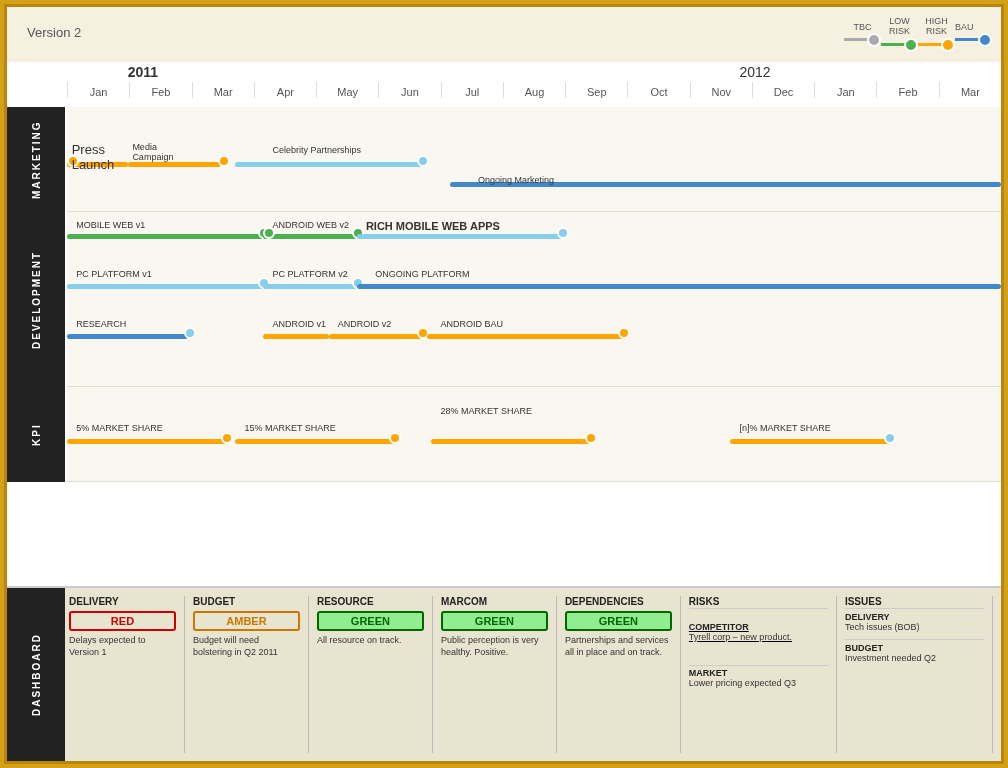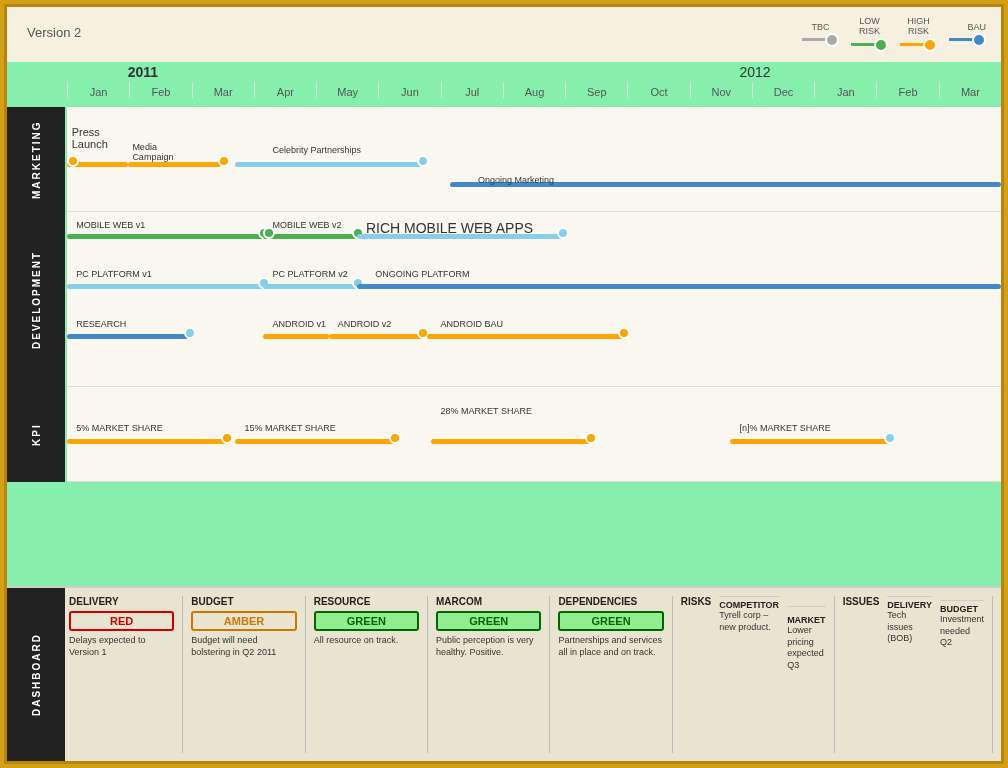--- a/index.html
+++ b/index.html
@@ -38,31 +38,30 @@
       left: 50%;
       transform: translateX(-50%);
       top: 8px;
       font-size: 28px;
       font-family: 'Times New Roman', serif;
       color: #333;
       white-space: nowrap;
     }
     .legend-area {
       position: absolute;
-      right: 15px;
+      right: 9px;
       top: 10px;
       display: flex;
       align-items: center;
-      gap: 12px;
     }
     .content-area {
       position: absolute;
       top: 55px;
       left: 0; right: 0; bottom: 0;
-      background: #86efac;
+      background: #ffffff;
     }
     
     .timeline-header {
       position: absolute;
       top: 0; left: 60px; right: 0;
       height: 45px;
     }
     .month-cell {
       flex: 1;
       text-align: center;
@@ -156,22 +155,22 @@
       line-height: 1.3;
     }
     .dash-divider {
       width: 1px;
       background: #bbb;
       align-self: stretch;
     }
     .risks-col {
       flex: 1.3;
       display: flex;
-      flex-direction: row;
-      gap: 8px;
+      flex-direction: column;
+      gap: 1px;
     }
     .risk-item-title {
       font-size: 9px;
       font-weight: bold;
       color: #222;
       text-transform: uppercase;
     }
     .on-radar-item {
       font-size: 9px;
       font-weight: bold;
@@ -205,21 +204,21 @@
       </div>
 
       <div style="display:flex;flex-direction:column;align-items:center;gap:1px;">
         <span style="font-size:9px;color:#555;text-align:center;line-height:1.1;">HIGH<br>RISK</span>
         <div style="display:flex;align-items:center;">
           <div style="height:3px;width:25px;background:#ffa500;"></div>
           <div style="width:14px;height:14px;border-radius:50%;background:#ffa500;border:2px solid #fff;margin-left:-2px;"></div>
         </div>
       </div>
 
-      <div style="display:flex;flex-direction:column;align-items:flex-end;gap:1px;">
+      <div style="display:flex;flex-direction:column;align-items:flex-start;gap:1px;">
         <span style="font-size:9px;color:#555;">BAU</span>
         <div style="display:flex;align-items:center;">
           <div style="height:3px;width:25px;background:#4488cc;"></div>
           <div style="width:14px;height:14px;border-radius:50%;background:#4488cc;border:2px solid #fff;margin-left:-2px;"></div>
         </div>
       </div>
     </div>
   </div>
 
   <div class="content-area">
@@ -248,21 +247,21 @@
         <div class="month-cell">Feb</div>
         <div class="month-cell">Mar</div>
       </div>
     </div>
 
     <div class="row-label" style="top:45px;height:105px;">MARKETING</div>
     <div class="swimlane" style="top:45px;height:105px;position:absolute;">
 
       <div style="position:absolute;top:55px;left:0%;width:6.5%;height:5px;background:#ffa500;border-radius:3px;"></div>
       <div style="position:absolute;top:48px;left:0%;width:12px;height:12px;border-radius:50%;background:#ffa500;border:2px solid #fff;"></div>
-      <div style="position:absolute;top:19px;left:0.5%;font-size:11px;color:#333;white-space:nowrap;">Press<br>Launch</div>
+      <div style="position:absolute;top:35px;left:0.5%;font-size:13px;color:#333;white-space:nowrap;">Press<br>Launch</div>
 
       <div style="position:absolute;top:55px;left:6.5%;width:10%;height:5px;background:#ffa500;border-radius:3px;"></div>
       <div style="position:absolute;top:48px;left:16.2%;width:12px;height:12px;border-radius:50%;background:#ffa500;border:2px solid #fff;"></div>
       <div style="position:absolute;top:35px;left:7%;font-size:9px;color:#333;white-space:nowrap;">Media<br>Campaign</div>
 
       <div style="position:absolute;top:55px;left:18%;width:20%;height:5px;background:#87ceeb;border-radius:3px;"></div>
       <div style="position:absolute;top:48px;left:37.5%;width:12px;height:12px;border-radius:50%;background:#87ceeb;border:2px solid #fff;"></div>
       <div style="position:absolute;top:38px;left:22%;font-size:9px;color:#333;white-space:nowrap;">Celebrity Partnerships</div>
 
       <div style="position:absolute;top:75px;left:41%;width:59%;height:5px;background:#4488cc;border-radius:3px;"></div>
@@ -272,25 +271,25 @@
     <div class="row-label" style="top:150px;height:175px;">DEVELOPMENT</div>
     <div class="swimlane" style="top:150px;height:175px;position:absolute;">
 
       <div style="position:absolute;top:22px;left:0%;width:21%;height:5px;background:#4caf50;border-radius:3px;"></div>
       <div style="position:absolute;top:15px;left:20.5%;width:12px;height:12px;border-radius:50%;background:#4caf50;border:2px solid #fff;"></div>
       <div style="position:absolute;top:8px;left:1%;font-size:9px;color:#333;white-space:nowrap;text-align:right;">MOBILE WEB v1</div>
 
       <div style="position:absolute;top:22px;left:21%;width:10%;height:5px;background:#4caf50;border-radius:3px;"></div>
       <div style="position:absolute;top:15px;left:21%;width:12px;height:12px;border-radius:50%;background:#4caf50;border:2px solid #fff;"></div>
       <div style="position:absolute;top:15px;left:30.5%;width:12px;height:12px;border-radius:50%;background:#4caf50;border:2px solid #fff;"></div>
-      <div style="position:absolute;top:8px;left:22%;font-size:9px;color:#333;white-space:nowrap;">MOBILE WEB v2</div>
+      <div style="position:absolute;top:8px;left:22%;font-size:9px;color:#333;white-space:nowrap;">ANDROID WEB v2</div>
 
       <div style="position:absolute;top:22px;left:31%;width:22%;height:5px;background:#87ceeb;border-radius:3px;"></div>
       <div style="position:absolute;top:15px;left:52.5%;width:12px;height:12px;border-radius:50%;background:#87ceeb;border:2px solid #fff;"></div>
-      <div style="position:absolute;top:8px;left:32%;font-size:14px;color:#333;white-space:nowrap;">RICH MOBILE WEB APPS</div>
+      <div style="position:absolute;top:8px;left:32%;font-size:11px;color:#333;white-space:nowrap;font-weight:bold;">RICH MOBILE WEB APPS</div>
 
       <div style="position:absolute;top:72px;left:0%;width:21%;height:5px;background:#87ceeb;border-radius:3px;"></div>
       <div style="position:absolute;top:65px;left:20.5%;width:12px;height:12px;border-radius:50%;background:#87ceeb;border:2px solid #fff;"></div>
       <div style="position:absolute;top:57px;left:1%;font-size:9px;color:#333;white-space:nowrap;">PC PLATFORM v1</div>
 
       <div style="position:absolute;top:72px;left:21%;width:10%;height:5px;background:#87ceeb;border-radius:3px;"></div>
       <div style="position:absolute;top:65px;left:30.5%;width:12px;height:12px;border-radius:50%;background:#87ceeb;border:2px solid #fff;"></div>
       <div style="position:absolute;top:57px;left:22%;font-size:9px;color:#333;white-space:nowrap;">PC PLATFORM v2</div>
 
       <div style="position:absolute;top:72px;left:31%;width:69%;height:5px;background:#4488cc;border-radius:3px;"></div>
@@ -366,25 +365,25 @@
 
         <div class="dash-col">
           <div class="dash-col-title">DEPENDENCIES</div>
           <div class="status-badge badge-green">GREEN</div>
           <div class="dash-text">Partnerships and services all in place and on track.</div>
         </div>
         <div class="dash-divider"></div>
 
         <div class="risks-col">
           <div class="dash-col-title">RISKS</div>
-          <div style="border-top:1px solid #ccc;padding-top:3px;">
+          <div style="border-top:1px solid #ccc;padding-top:13px;text-decoration:underline;">
             <div class="risk-item-title">COMPETITOR</div>
             <div class="dash-text">Tyrell corp – new product.</div>
           </div>
-          <div style="border-top:1px solid #ccc;padding-top:8px;margin-top:10px;">
+          <div style="border-top:1px solid #ccc;padding-top:2px;margin-top:20px;">
             <div class="risk-item-title">MARKET</div>
             <div class="dash-text">Lower pricing expected Q3</div>
           </div>
         </div>
         <div class="dash-divider"></div>
 
         <div class="risks-col">
           <div class="dash-col-title">ISSUES</div>
           <div style="border-top:1px solid #ccc;padding-top:3px;">
             <div class="risk-item-title">DELIVERY</div>

